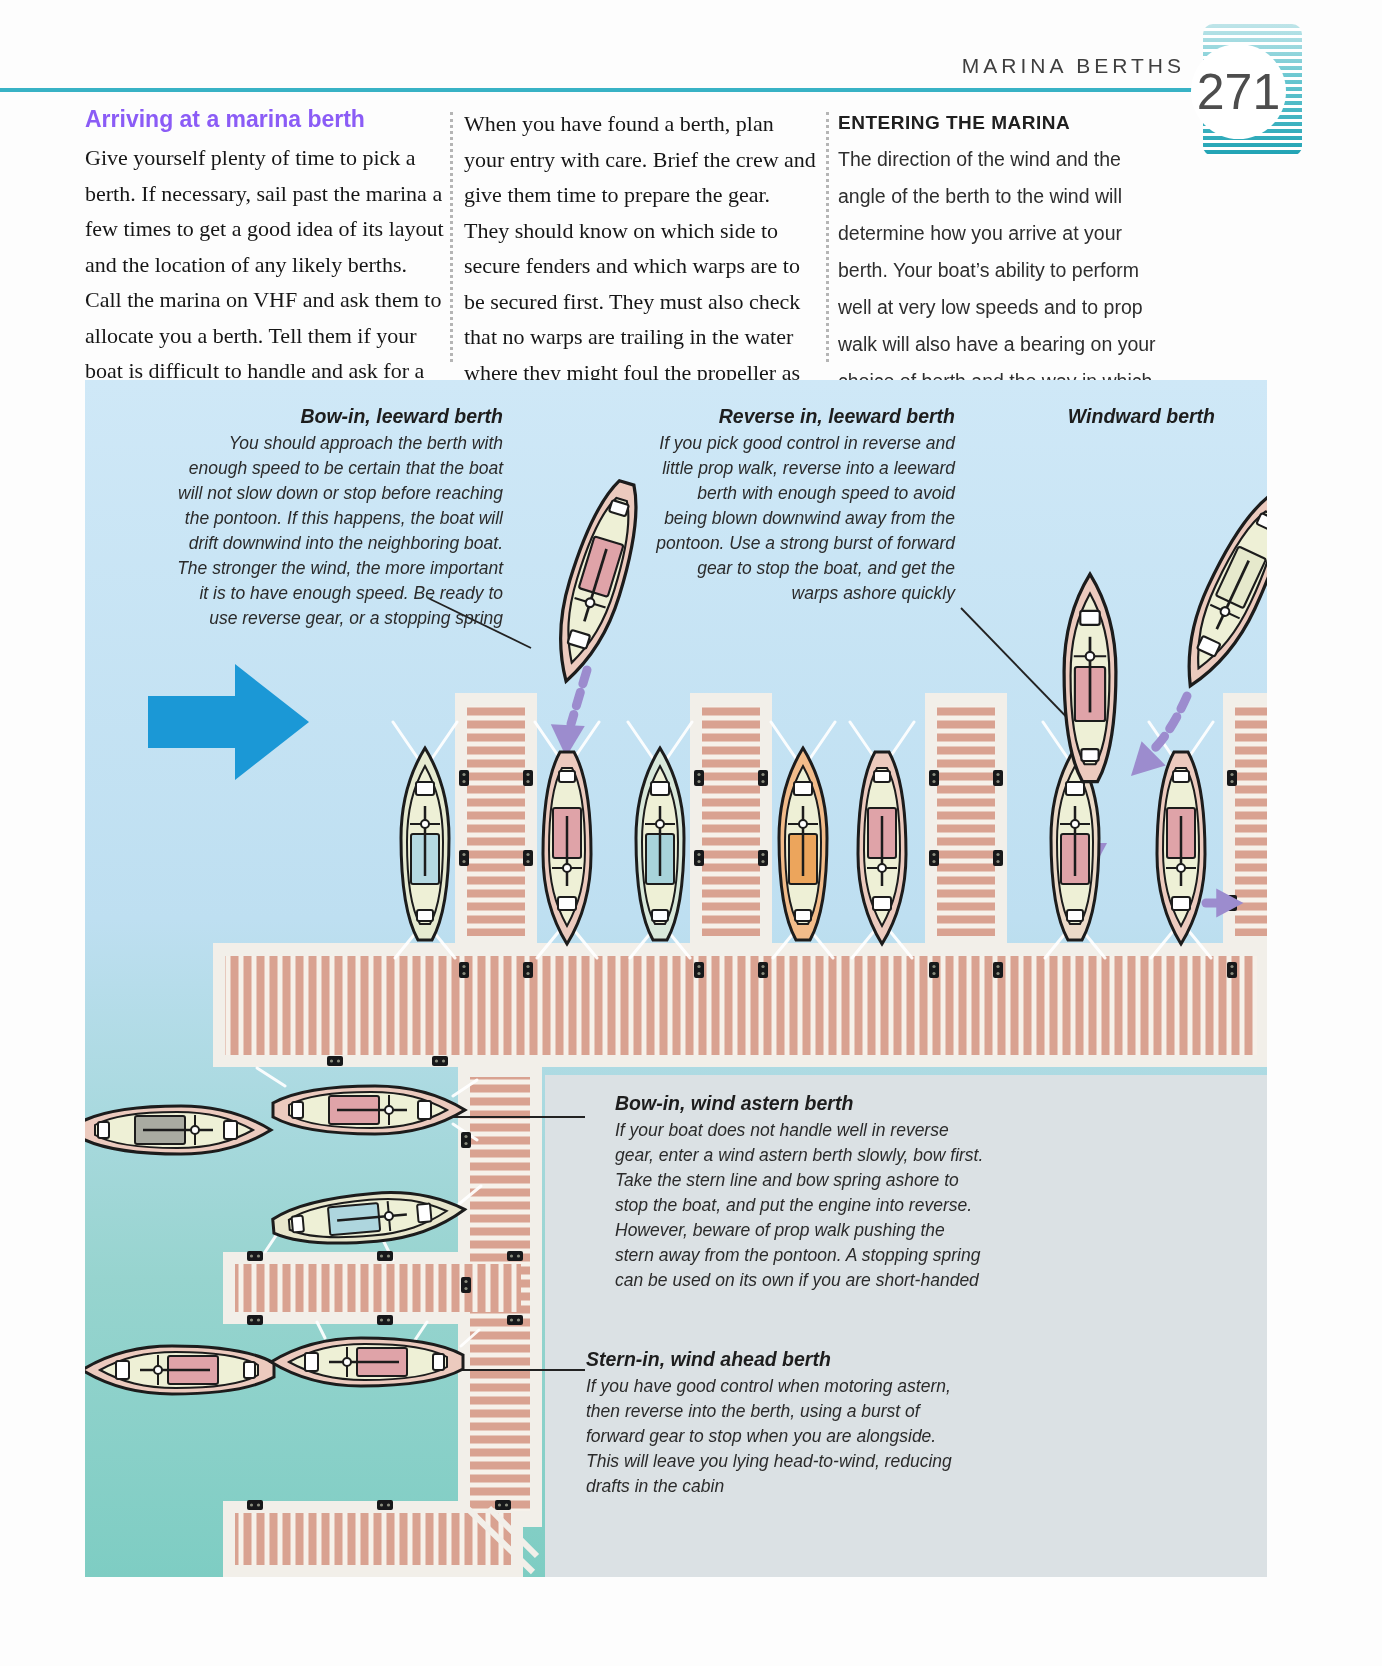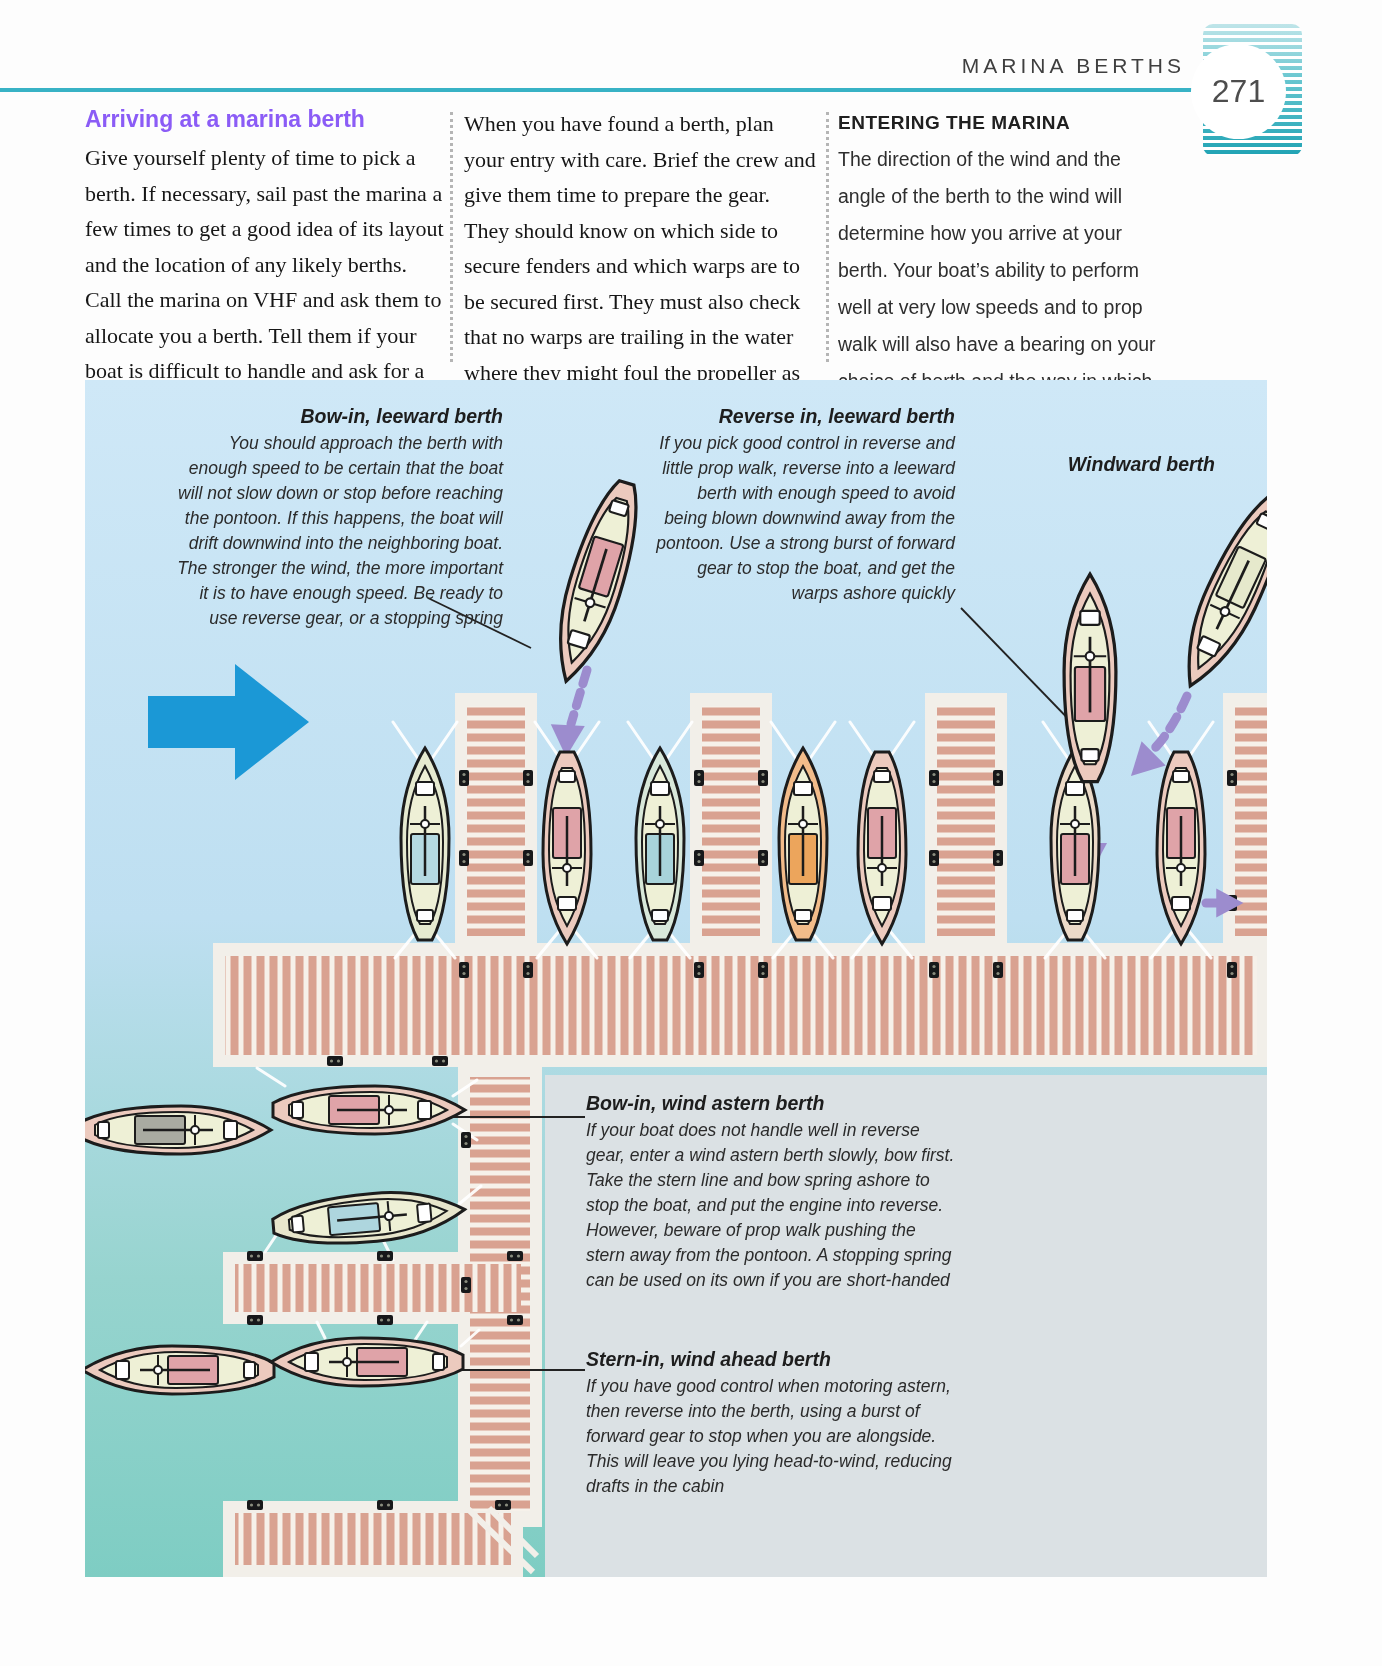--- a/index.html
+++ b/index.html
@@ -7,43 +7,43 @@
         font-family:"Liberation Sans",sans-serif;}
   
   .section-label{position:absolute;top:54px;right:197px;font-size:21px;letter-spacing:4px;
         color:#3f3f3f;font-weight:400;}
   .header-rule{position:absolute;left:0;top:88px;width:1192px;height:4px;background:#38b2c5;}
   .page-badge{position:absolute;left:1203px;top:24px;width:99px;height:132px;border-radius:10px;
         background-image:repeating-linear-gradient(180deg,rgba(255,255,255,0) 0 4px,#ffffff 4px 7px),
         linear-gradient(180deg,#bfe5e9 0%,#62c4ce 45%,#21a3b4 100%);}
   .page-circle{position:absolute;left:1191px;top:44px;width:95px;height:95px;border-radius:50%;
         background:#ffffff;display:flex;align-items:center;justify-content:center;
-        font-size:32px;color:#4d4d4d;}
+        font-size:50px;color:#4d4d4d;}
   
   .col{position:absolute;top:106px;}
   .col1{left:85px;width:362px;}
   .col2{left:464px;width:352px;}
   .col3{left:838px;width:330px;}
   .col-heading{font-size:23px;font-weight:700;color:#8b5cf6;margin:0 0 7px 0;}
   .col-heading.small{font-size:19px;letter-spacing:.5px;color:#202020;margin-top:6px;}
   .serif-body{font-family:"Liberation Serif",serif;font-size:22px;line-height:35.5px;color:#161616;margin:0;}
   .sans-body{font-size:19.5px;line-height:37px;color:#2e2e2e;margin:0;}
   .dotted-div{position:absolute;top:112px;height:250px;border-left:3px dotted #b5b5b5;}
   .div1{left:450px;} .div2{left:826px;}
   
   .diagram{position:absolute;left:85px;top:380px;width:1182px;height:1197px;overflow:hidden;}
   .diagram svg{position:absolute;left:0;top:0;}
   .anno{position:absolute;font-style:italic;color:#2b2b2b;}
   .anno h4{margin:0 0 3px 0;font-size:19.5px;font-weight:700;color:#1d1d1d;}
   .anno p{margin:0;font-size:17.5px;line-height:25px;}
   .anno.right{text-align:right;}
   .t1{left:88px;top:25px;width:330px;}
   .t2{left:565px;top:25px;width:305px;}
-  .t3{left:920px;top:25px;width:210px;margin-top:48px;}
-  .t4{left:501px;top:712px;width:372px;}
+  .t3{left:920px;top:25px;width:210px;}
+  .t4{left:530px;top:712px;width:372px;}
   .t5{left:501px;top:968px;width:372px;}
 </style>
 </head>
 <body>
 
 <div class="page">
 
   <div class="section-label">MARINA BERTHS</div>
   <div class="header-rule"></div>
   <div class="page-badge"></div>

